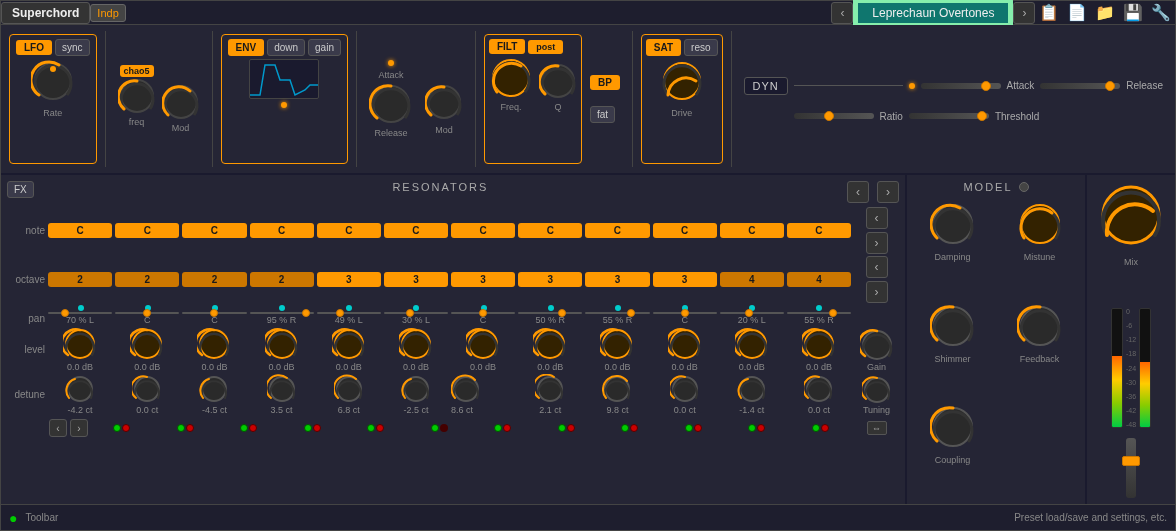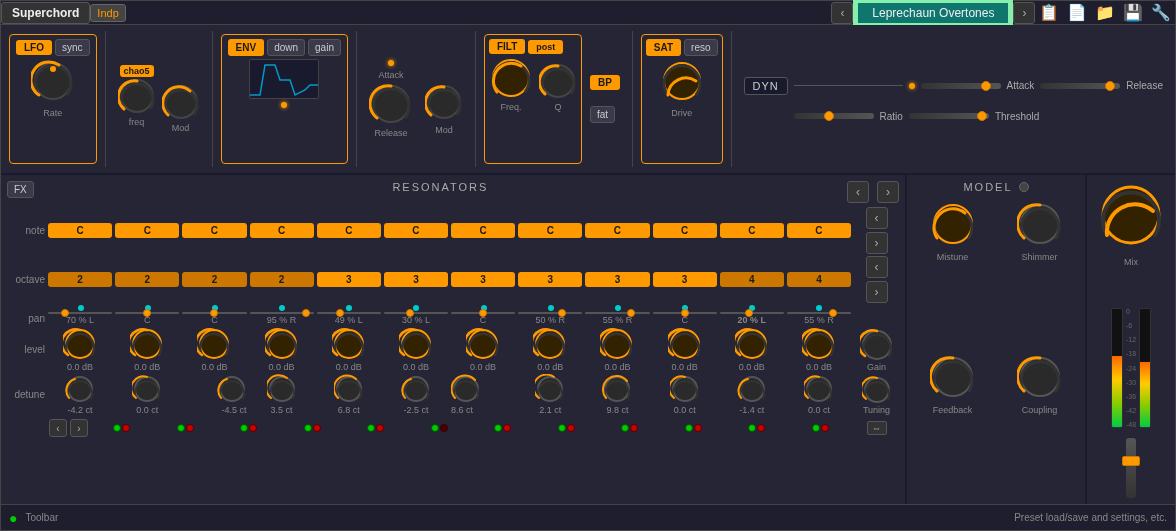--- a/index.html
+++ b/index.html
@@ -640,21 +640,21 @@
                 <div style="position:absolute;right:22%;top:-3px;width:8px;height:8px;border-radius:50%;background:#ff9900;border:1px solid #cc7700;"></div>
               </div>
             <span class="val-text">55 % R</span>
           </div>
           <div style="flex:1;display:flex;flex-direction:column;align-items:center;gap:1px;">
             <div style="width:100%;height:2px;background:#555;border-radius:1px;position:relative;">
                 <div style="position:absolute;left:50%;top:-3px;width:8px;height:8px;border-radius:50%;background:#ff9900;border:1px solid #cc7700;transform:translateX(-50%);"></div>
               </div>
             <span class="val-text">C</span>
           </div>
-          <div style="flex:1;display:flex;flex-direction:column;align-items:center;gap:1px;font-weight:bold;">
+          <div style="flex:1;display:flex;flex-direction:column;align-items:center;gap:1px;">
             <div style="width:100%;height:2px;background:#555;border-radius:1px;position:relative;">
                 <div style="position:absolute;left:40%;top:-3px;width:8px;height:8px;border-radius:50%;background:#ff9900;border:1px solid #cc7700;"></div>
               </div>
             <span class="val-text">20 % L</span>
           </div>
           <div style="flex:1;display:flex;flex-direction:column;align-items:center;gap:1px;">
             <div style="width:100%;height:2px;background:#555;border-radius:1px;position:relative;">
                 <div style="position:absolute;right:22%;top:-3px;width:8px;height:8px;border-radius:50%;background:#ff9900;border:1px solid #cc7700;"></div>
               </div>
             <span class="val-text">55 % R</span>
@@ -785,21 +785,21 @@
             <span class="val-text">-4.2 ct</span>
           </div>
           <div style="flex:1;display:flex;flex-direction:column;align-items:center;gap:1px;">
             <svg class="knob-svg" width="30" height="30" viewBox="0 0 30 30">
               <circle cx="15" cy="15" r="12" fill="#2a2a2a" stroke="#555" stroke-width="2"></circle>
               <path d="M 4 24 A 12 12 0 1 1 26 24" stroke="#333" stroke-width="2" fill="none" stroke-linecap="round"></path>
               <path d="M 4 24 A 12 12 0 0 1 15 3" stroke="#ff9900" stroke-width="2" fill="none" stroke-linecap="round"></path>
             </svg>
             <span class="val-text">0.0 ct</span>
           </div>
-          <div style="flex:1;display:flex;flex-direction:column;align-items:flex-end;gap:1px;">
+          <div style="flex:1;display:flex;flex-direction:column;align-items:center;gap:1px;">
             <svg class="knob-svg" width="30" height="30" viewBox="0 0 30 30">
               <circle cx="15" cy="15" r="12" fill="#2a2a2a" stroke="#555" stroke-width="2"></circle>
               <path d="M 4 24 A 12 12 0 1 1 26 24" stroke="#333" stroke-width="2" fill="none" stroke-linecap="round"></path>
               <path d="M 4 24 A 12 12 0 0 1 10 5" stroke="#ff9900" stroke-width="2" fill="none" stroke-linecap="round"></path>
             </svg>
             <span class="val-text">-4.5 ct</span>
           </div>
           <div style="flex:1;display:flex;flex-direction:column;align-items:center;gap:1px;">
             <svg class="knob-svg" width="30" height="30" viewBox="0 0 30 30">
               <circle cx="15" cy="15" r="12" fill="#2a2a2a" stroke="#555" stroke-width="2"></circle>
@@ -944,20 +944,28 @@
         </div>
       </div>
     </div>
 
     <div class="model-panel">
       <div class="model-header">
         <span>MODEL</span>
         <div class="model-dot"></div>
       </div>
       <div class="model-grid">
+        <div class="model-knob-item">
+          <svg class="knob-svg" width="46" height="46" viewBox="0 0 46 46">
+            <circle cx="23" cy="23" r="19" fill="#2a2a2a" stroke="#555" stroke-width="2"></circle>
+            <path d="M 7 37 A 19 19 0 1 1 39 37" stroke="#333" stroke-width="3" fill="none" stroke-linecap="round"></path>
+            <path d="M 7 37 A 19 19 0 0 1 30 7" stroke="#ff9900" stroke-width="3" fill="none" stroke-linecap="round"></path>
+          </svg>
+          <span class="section-label">Damping</span>
+        </div>
         <div class="model-knob-item">
           <svg class="knob-svg" width="46" height="46" viewBox="0 0 46 46">
             <circle cx="23" cy="23" r="19" fill="#332200" stroke="#ff9900" stroke-width="2"></circle>
             <path d="M 7 37 A 19 19 0 1 1 39 37" stroke="#333" stroke-width="3" fill="none" stroke-linecap="round"></path>
             <path d="M 7 37 A 19 19 0 0 1 35 12" stroke="#ff9900" stroke-width="3" fill="none" stroke-linecap="round"></path>
           </svg>
           <span class="section-label">Mistune</span>
         </div>
         <div class="model-knob-item">
           <svg class="knob-svg" width="46" height="46" viewBox="0 0 46 46">

